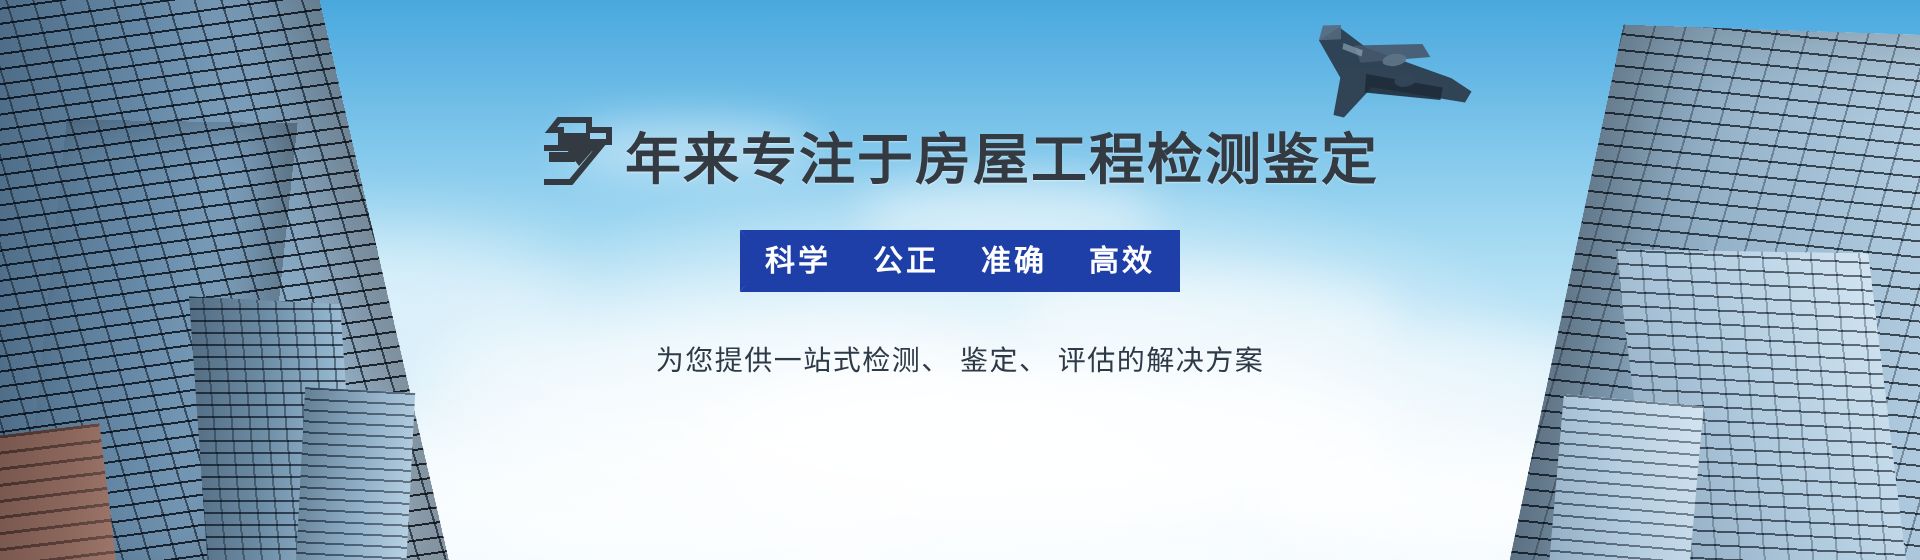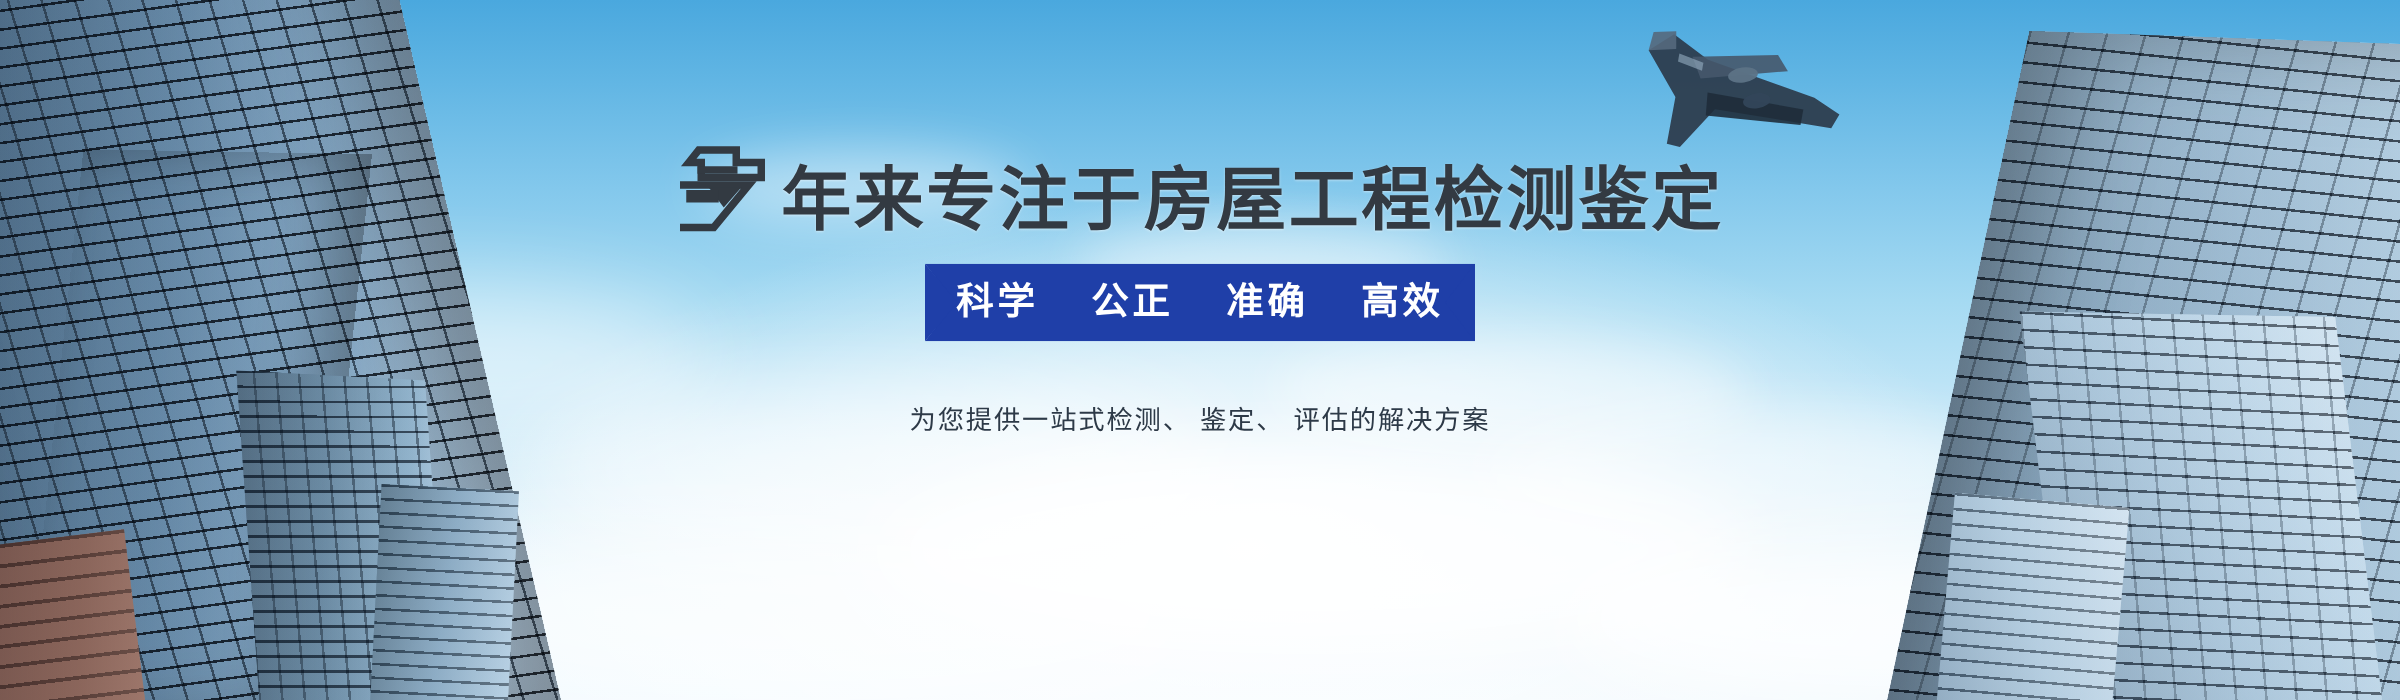--- a/index.html
+++ b/index.html
@@ -263,21 +263,21 @@
     font-weight: 700;
     letter-spacing: 2px;
     color: #333a42;
     line-height: 1;
     white-space: nowrap;
     text-shadow: 0 1px 2px rgba(255,255,255,0.45);
   }
 
   
   #ribbon-wrap {
-    margin-top: 23px;
+    margin-top: 42px;
     position: relative;
     width: 440px;
     height: 62px;
   }
   #ribbon-shape {
     position: absolute;
     inset: 0;
     width: 440px;
     height: 62px;
     display: block;
@@ -296,21 +296,21 @@
     font-size: 30px;
     font-weight: 700;
     letter-spacing: 3px;
     line-height: 1;
     white-space: nowrap;
   }
 
   
   #subtitle {
     margin-top: 46px;
-    font-size: 21px;
+    font-size: 28px;
     font-weight: 400;
     letter-spacing: 1.5px;
     color: #2d3a48;
     white-space: nowrap;
     text-shadow: 0 1px 2px rgba(255,255,255,0.55);
     text-align: center;
   }
 </style>
 </head>
 <body>

